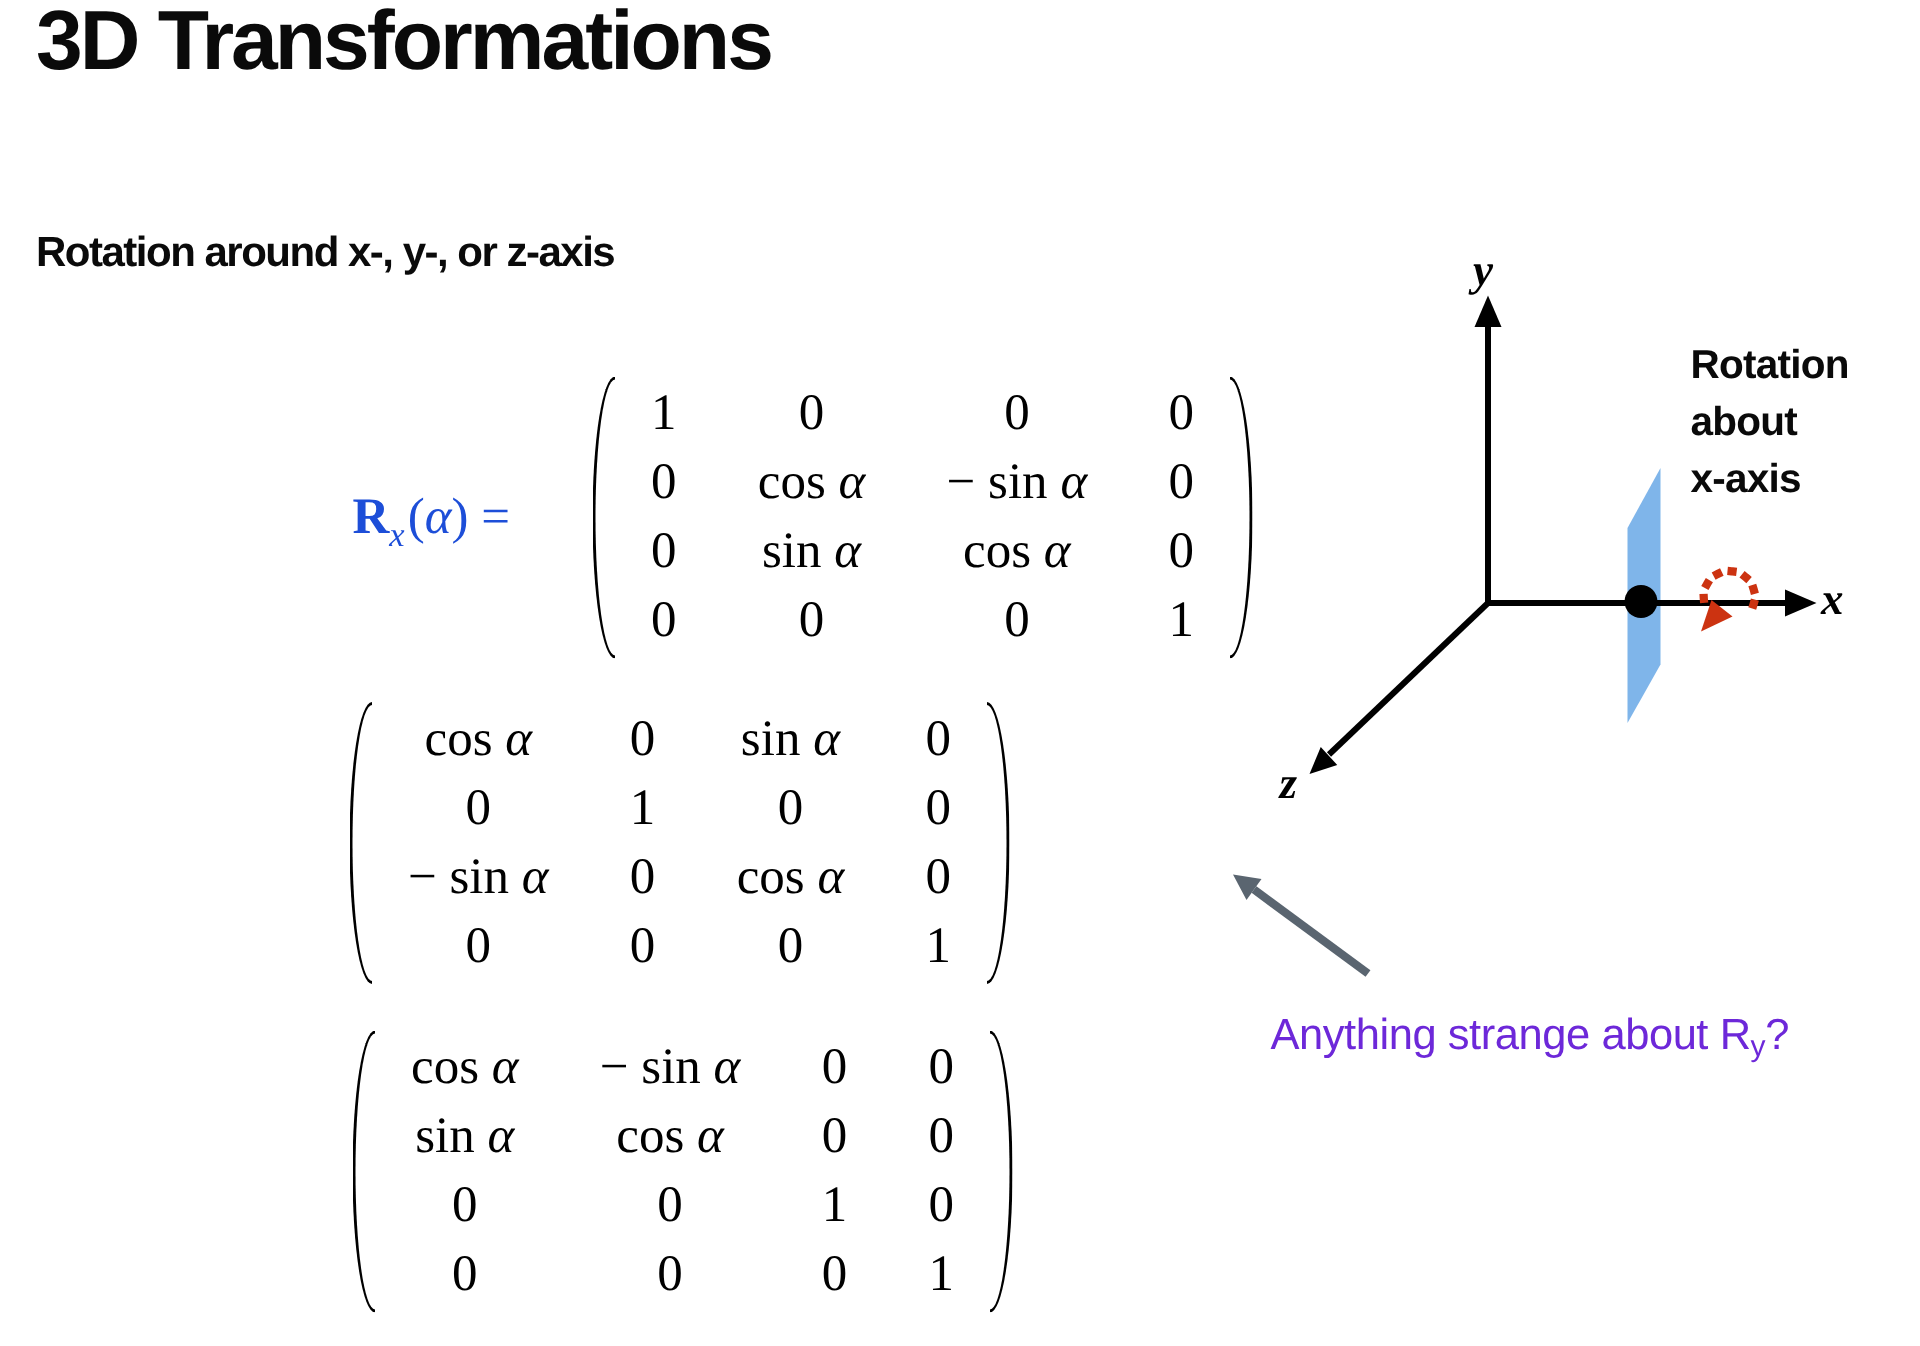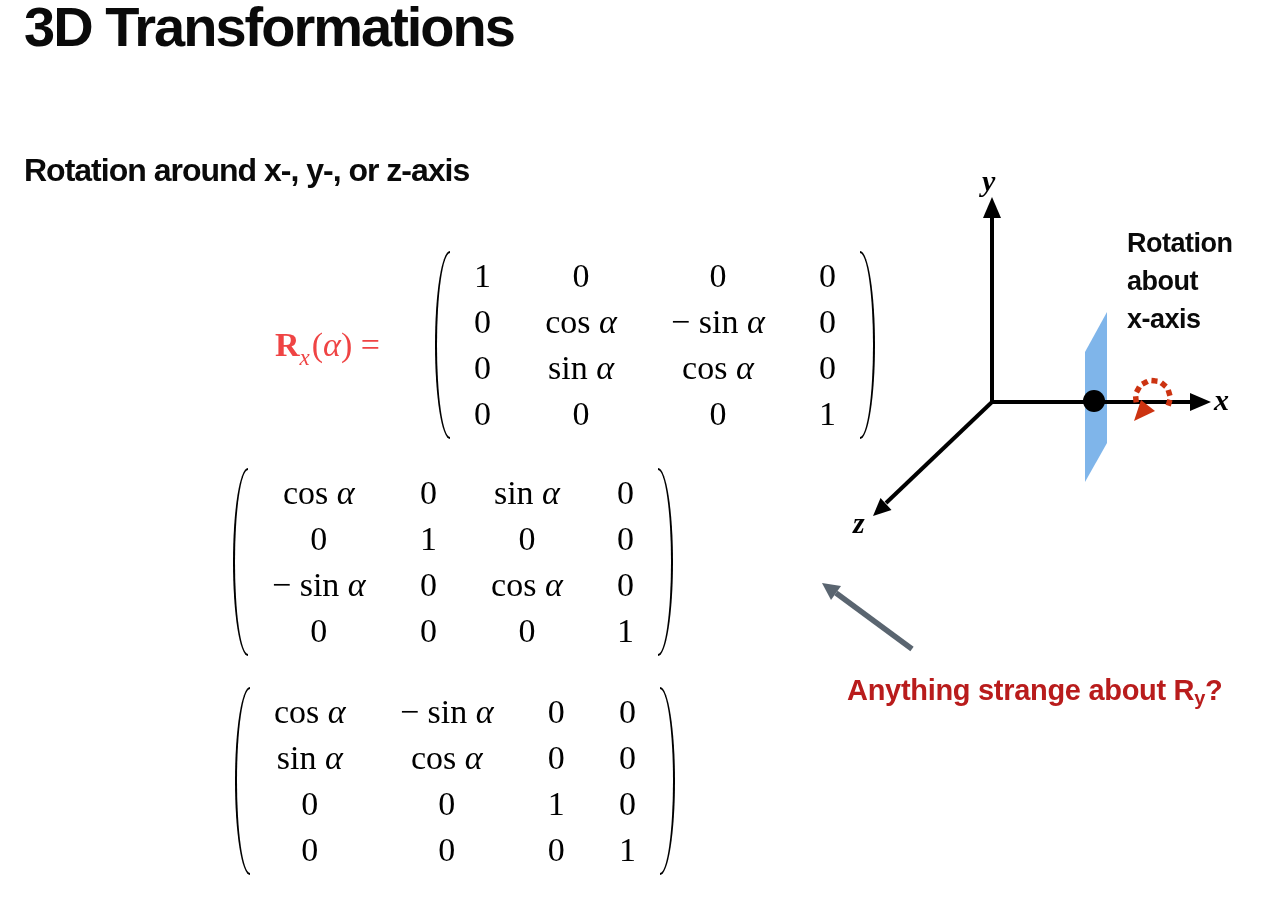--- a/index.html
+++ b/index.html
@@ -13,38 +13,37 @@
   }
 
   
   .title {
     position:absolute; left:24px; top:-4px;
     font-size:56px; font-weight:bold; letter-spacing:-2px;
     line-height:1.1; color:#0a0a0a; white-space:nowrap;
   }
   .subtitle {
     position:absolute; left:24px; top:152px;
-    font-size:32px; font-weight:bold; letter-spacing:-1px;
+    font-size:28px; font-weight:bold; letter-spacing:-1px;
     line-height:1.15; color:#0a0a0a; white-space:nowrap;
   }
 
   
   .mblock {
     position:absolute;
     display:flex; align-items:center; gap:12px;
   }
   #m0 { left:235px; top:251px; }
   #m1 { left:233px; top:468px; }
   #m2 { left:235px; top:687px; }
 
   .mlabel {
     font-family:"Liberation Serif", serif;
     font-size:34px; min-width:148px; white-space:nowrap;
-    color:#ef4444;
-    margin-left:40px;
+    color:#1d4ed8;
   }
   .mR  { font-weight:bold; }
   .msub { font-style:italic; font-size:23px; position:relative; top:9px; margin-right:1px; }
   .margs { margin-left:1px; }
   .gvar { font-style:italic; }
 
   .paren { width:15px; height:188px; box-sizing:border-box; flex:0 0 auto; }
   .paren.pl {
     border-left:2.6px solid #000; border-top:2.6px solid #000; border-bottom:2.6px solid #000;
     border-radius:100% 0 0 100% / 50% 0 0 50%;
@@ -78,22 +77,22 @@
   #zlab { left:853px;  top:508px; }
 
   .rot-caption {
     position:absolute; left:1127px; top:224px;
     font-size:27px; font-weight:bold; letter-spacing:-0.5px;
     line-height:38px; white-space:pre-line; color:#0a0a0a;
   }
 
   .annotation {
     position:absolute; left:847px; top:674px;
-    font-size:29px; font-weight:bold; letter-spacing:-0.3px;
-    white-space:nowrap; color:#b91c1c;
+    font-size:29px; font-weight:normal; letter-spacing:-0.3px;
+    white-space:nowrap; color:#6d28d9;
   }
   .annotation .sub { font-size:20px; vertical-align:-5px; }
 </style>
 </head>
 <body>
 
 <div class="title">3D Transformations</div>
 <div class="subtitle">Rotation around x-, y-, or z-axis</div>
 
 <div class="mblock" id="m0">

